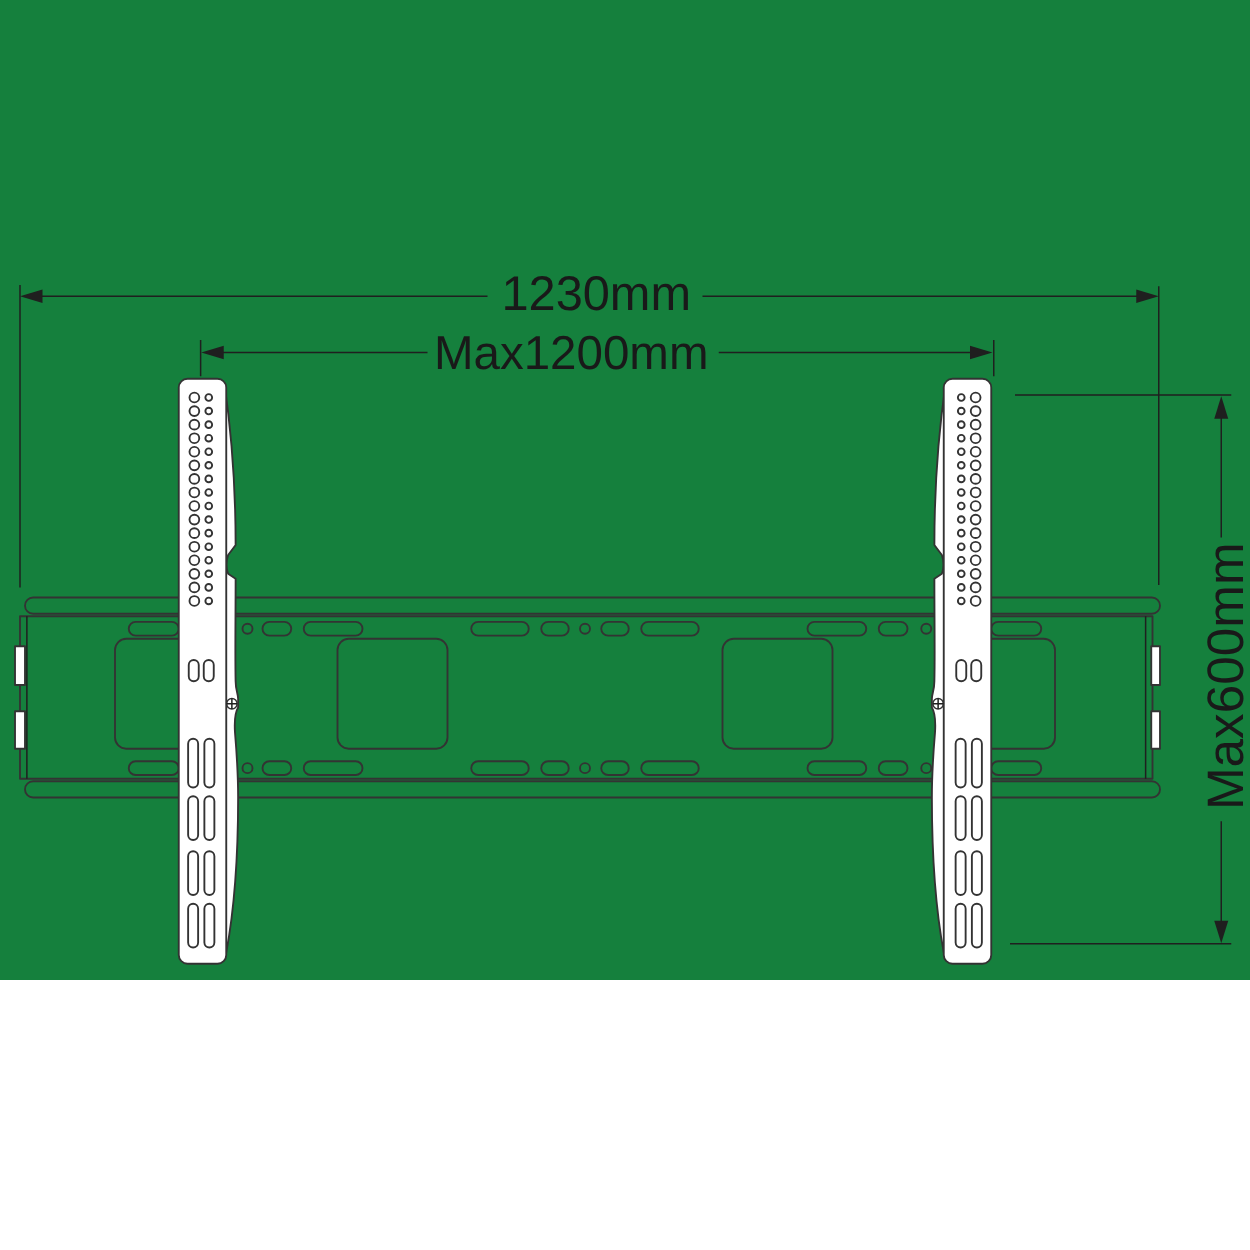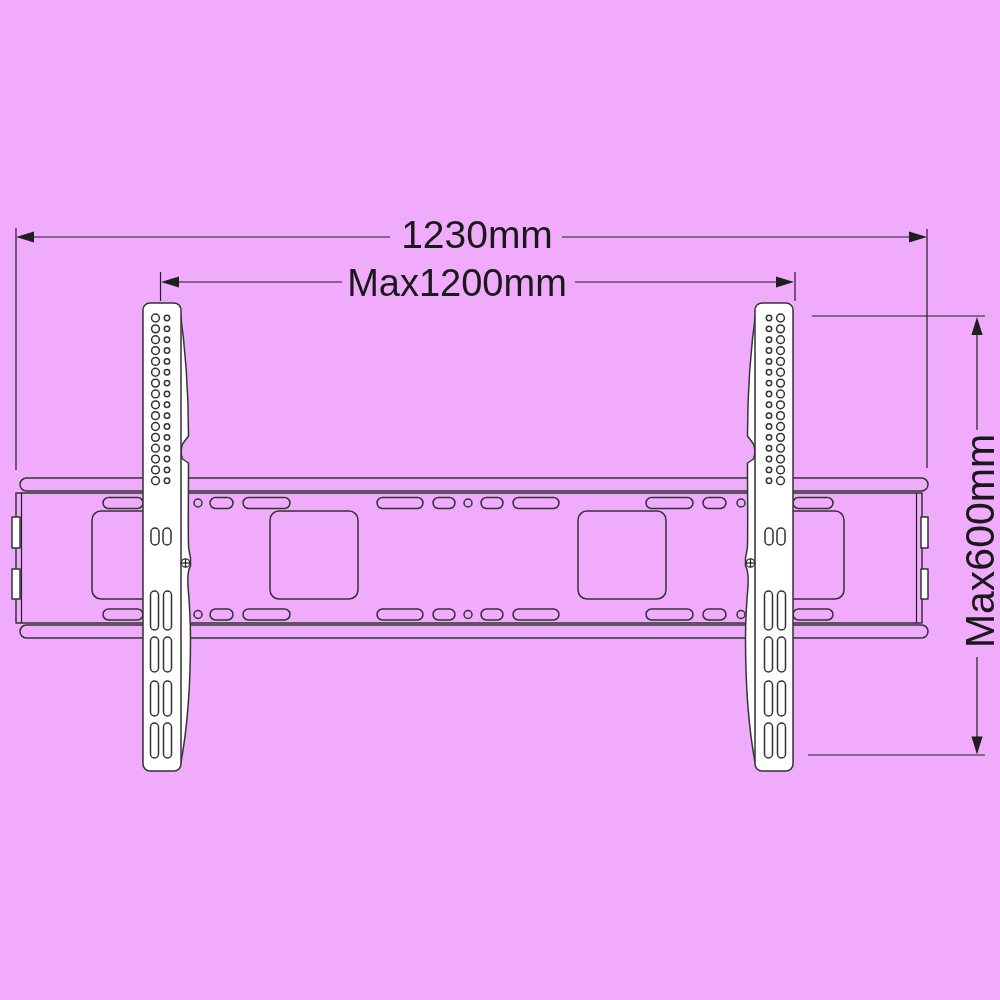--- a/index.html
+++ b/index.html
@@ -3,22 +3,22 @@
 <meta charset="utf-8">
 <style>
   html, body {
     margin: 0;
     padding: 0;
     background: #ffffff;
   }
   .stage {
     position: relative;
     width: 1000px;
-    height: 1000px;
-    background: #f0abfc;
+    height: 784px;
+    background: #15803d;
     overflow: hidden;
     font-family: "Liberation Sans", sans-serif;
   }
   svg { display: block; }
   .outline {
     fill: none;
     stroke: #333333;
     stroke-width: 1.5;
     stroke-linejoin: round;
     stroke-linecap: round;

